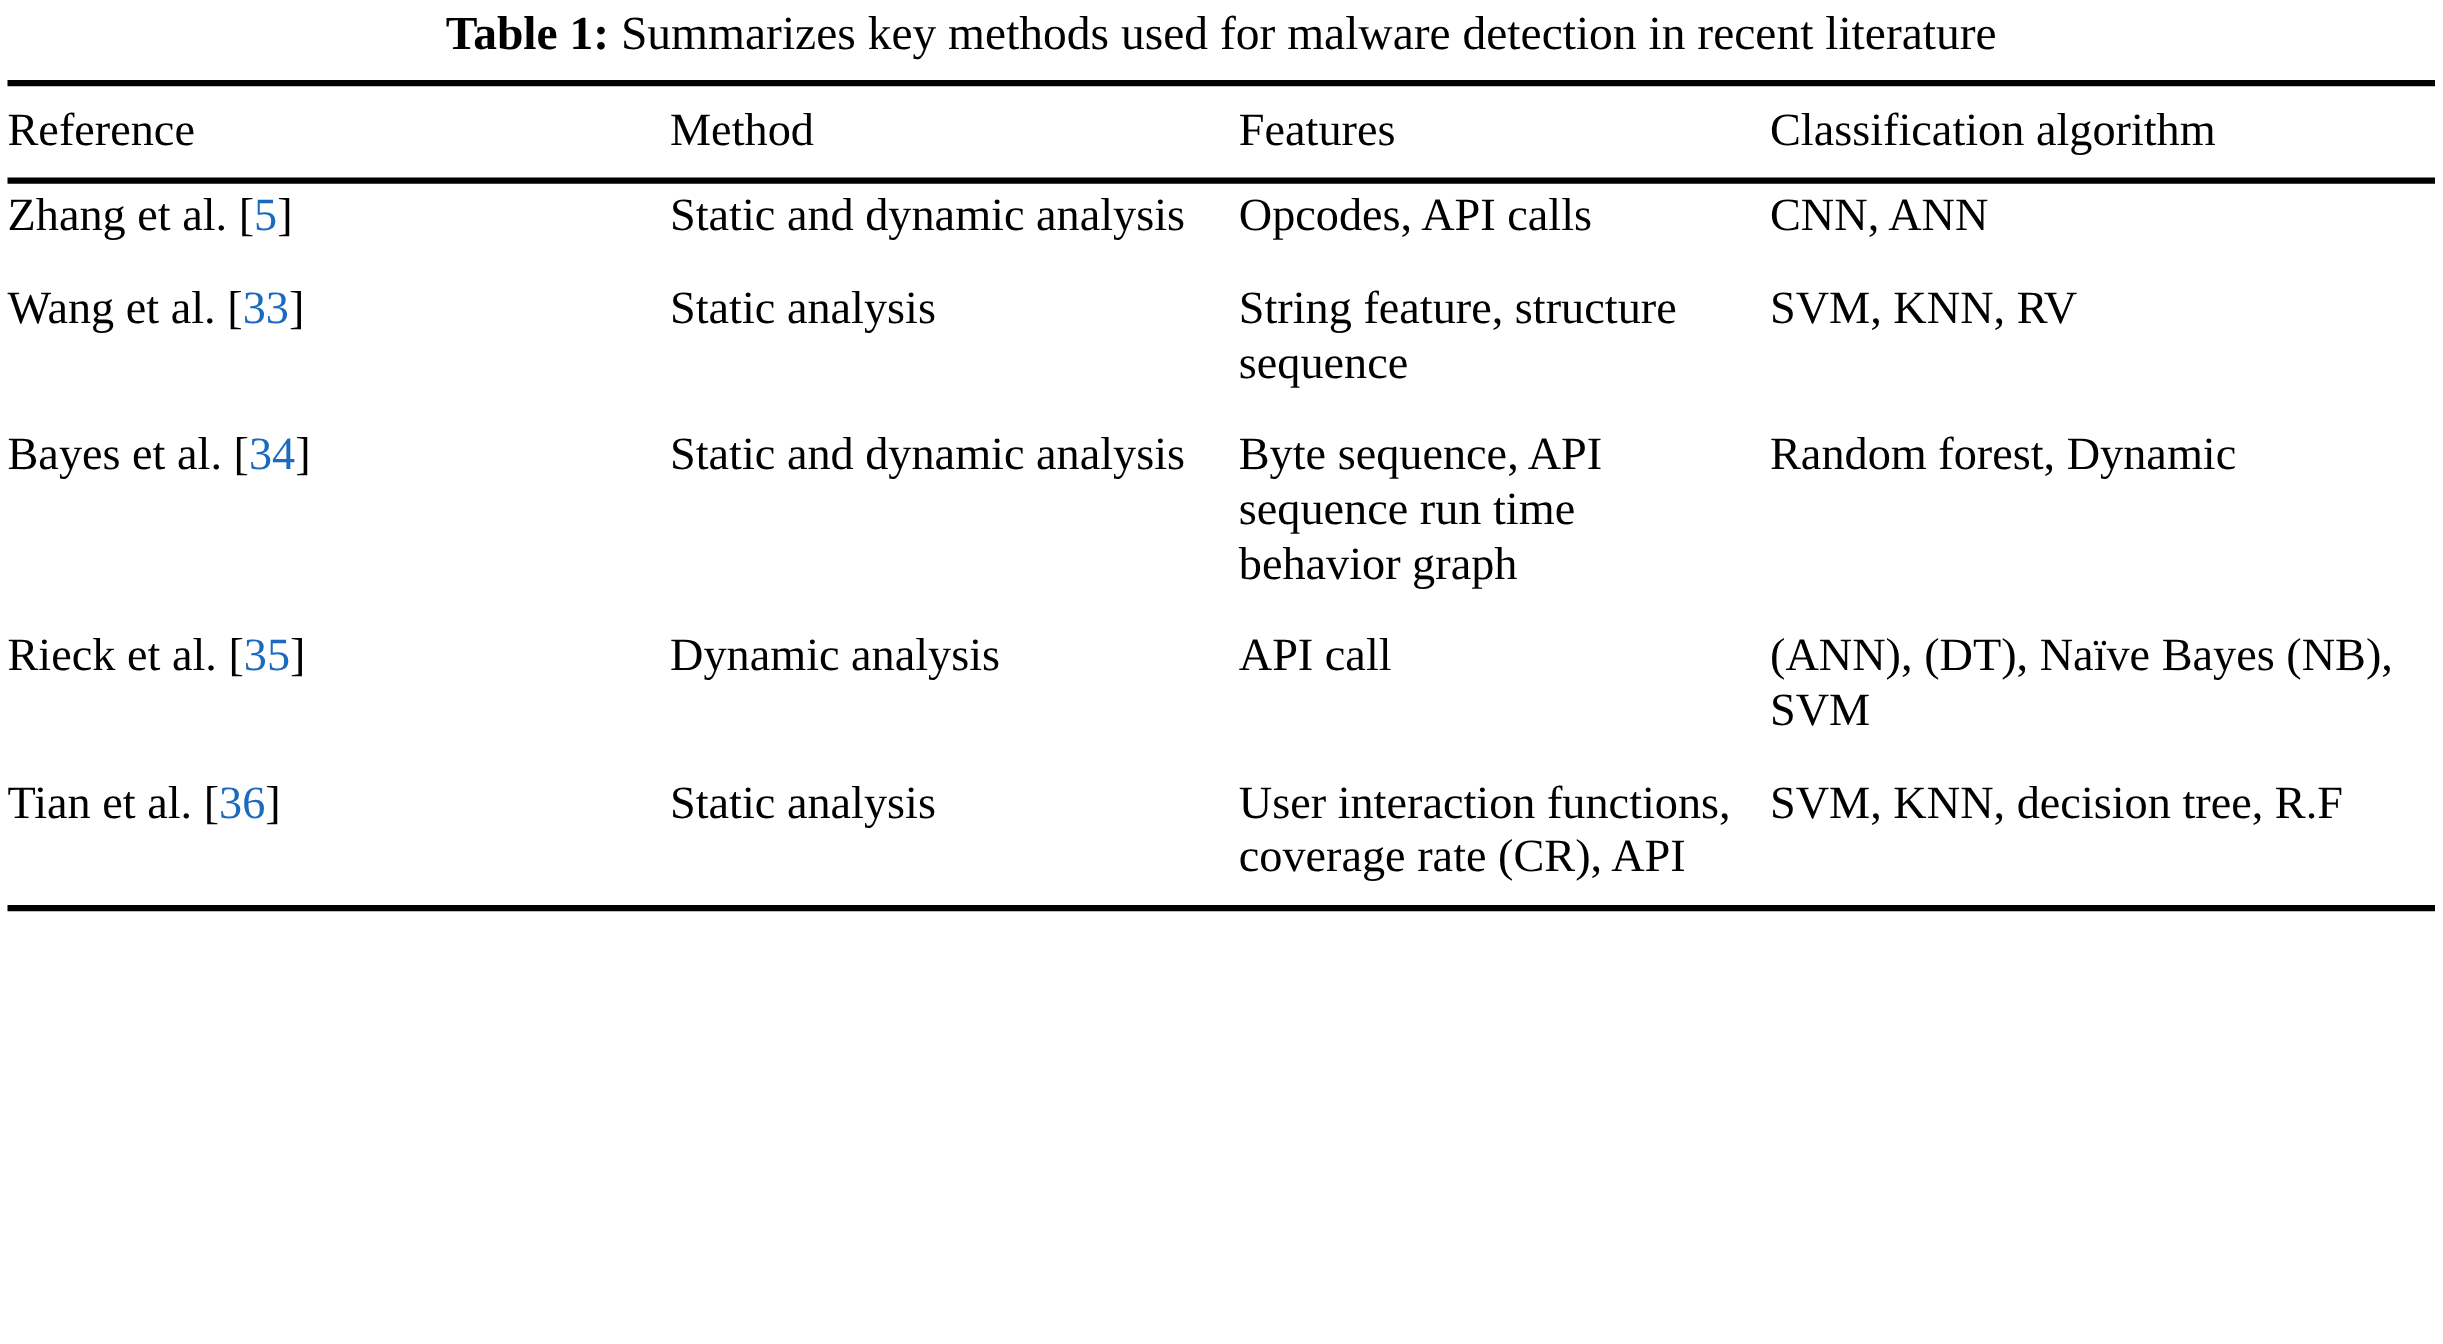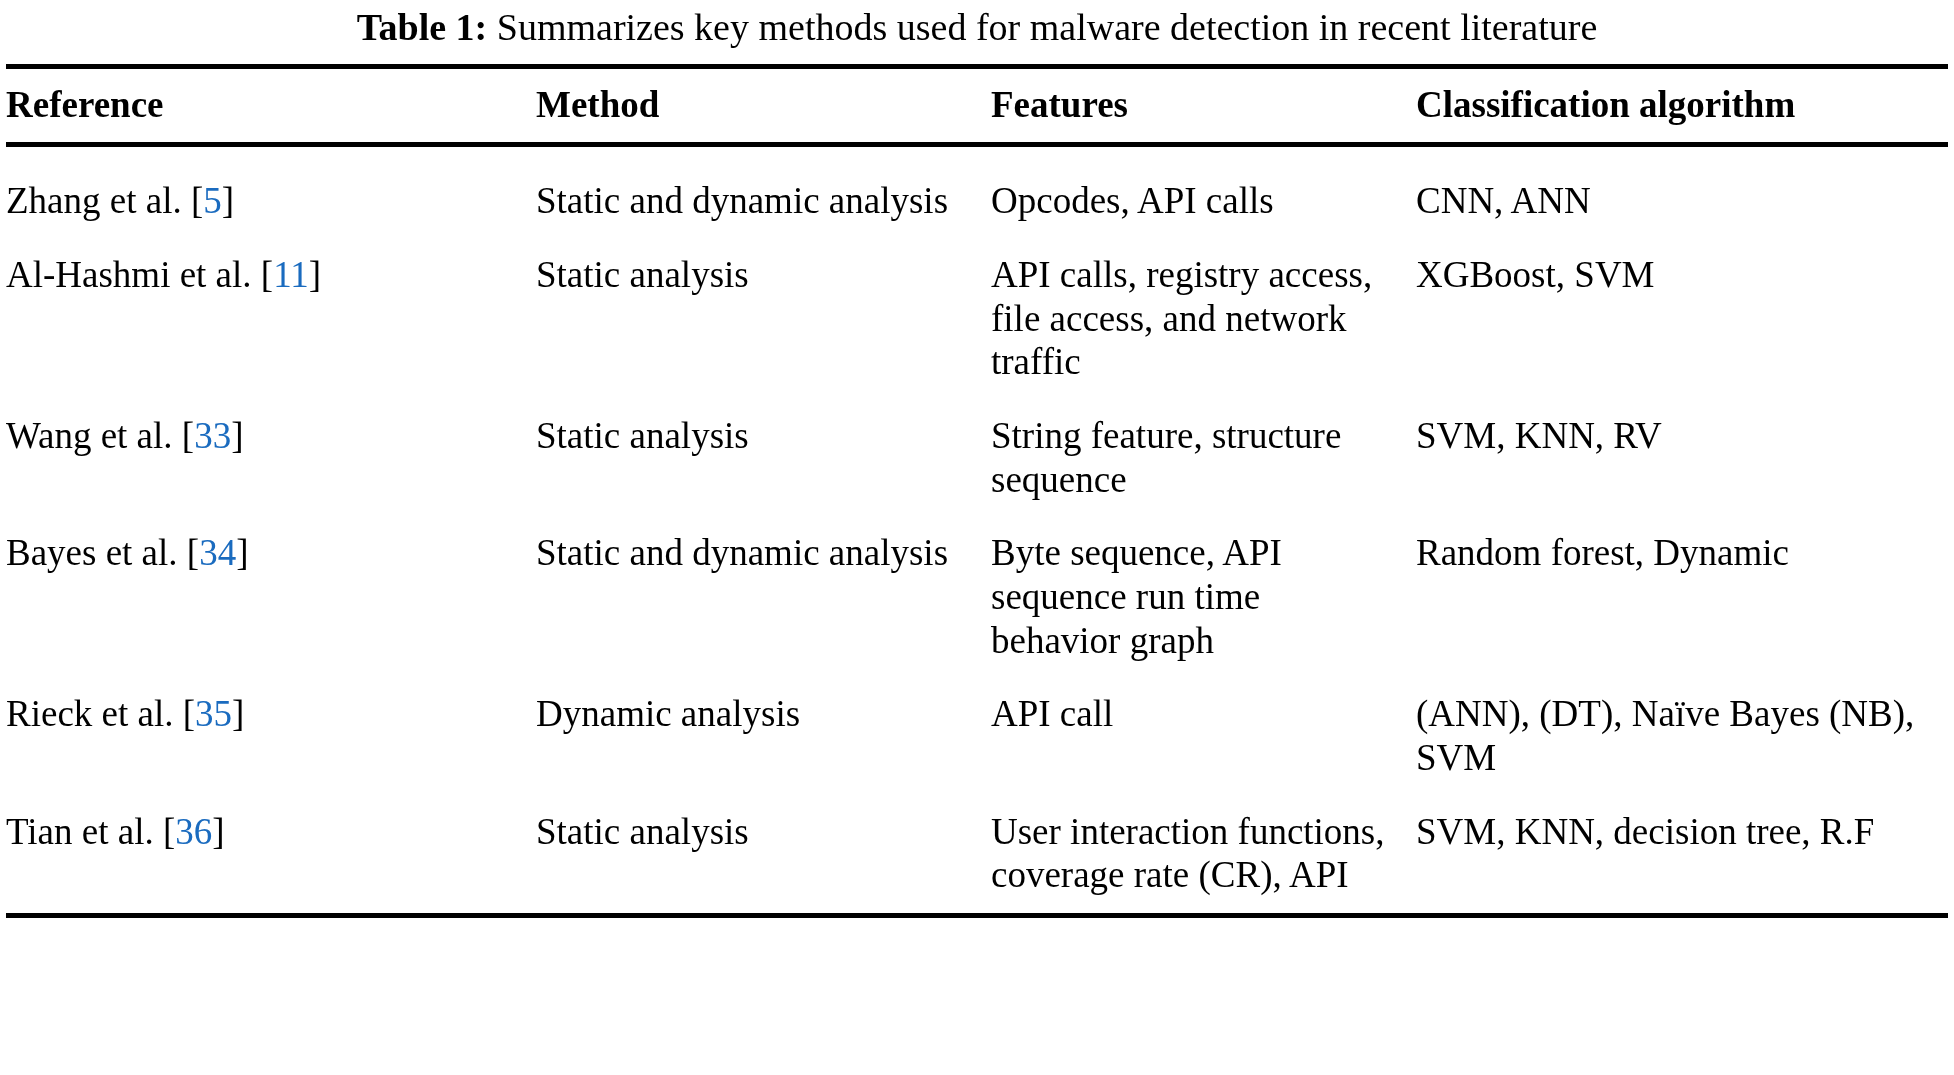--- a/index.html
+++ b/index.html
@@ -52,32 +52,32 @@
     table-layout: fixed;
     font-size: 37px;
   }
   table.tbl col.c1 { width: 530px; }
   table.tbl col.c2 { width: 455px; }
   table.tbl col.c3 { width: 425px; }
   table.tbl col.c4 { width: 532px; }
   table.tbl th {
     text-align: left;
     vertical-align: top;
-    font-weight: bold;
+    font-weight: normal;
     padding: 14px 18px 16px 0;
     line-height: 1.18;
   }
   table.tbl td {
     text-align: left;
     vertical-align: top;
     padding: 14px 18px 16px 0;
     line-height: 1.18;
   }
   table.tbl tr.row-first td {
-    padding-top: 32px;
+    padding-top: 4px;
     margin-top: 29px;
   }
   .cite {
     color: #1a6bbf;
   }
   .brk {
     color: #000000;
   }
 </style>
 </head>
@@ -119,26 +119,20 @@
         <col class="c4">
     </colgroup>
     <tbody>
       <tr class="row-first">
         <td><span>Zhang et al. </span><span class="brk">[</span><span class="cite">5</span><span class="brk">]</span></td>
         <td>Static and dynamic analysis</td>
         <td>Opcodes, API calls</td>
         <td>CNN, ANN</td>
       </tr>
       <tr>
-        <td><span>Al-Hashmi et al. </span><span class="brk">[</span><span class="cite">11</span><span class="brk">]</span></td>
-        <td>Static analysis</td>
-        <td>API calls, registry access, file access, and network traffic</td>
-        <td>XGBoost, SVM</td>
-      </tr>
-      <tr>
         <td><span>Wang et al. </span><span class="brk">[</span><span class="cite">33</span><span class="brk">]</span></td>
         <td>Static analysis</td>
         <td>String feature, structure sequence</td>
         <td>SVM, KNN, RV</td>
       </tr>
       <tr>
         <td><span>Bayes et al. </span><span class="brk">[</span><span class="cite">34</span><span class="brk">]</span></td>
         <td>Static and dynamic analysis</td>
         <td>Byte sequence, API sequence run time behavior graph</td>
         <td>Random forest, Dynamic</td>

